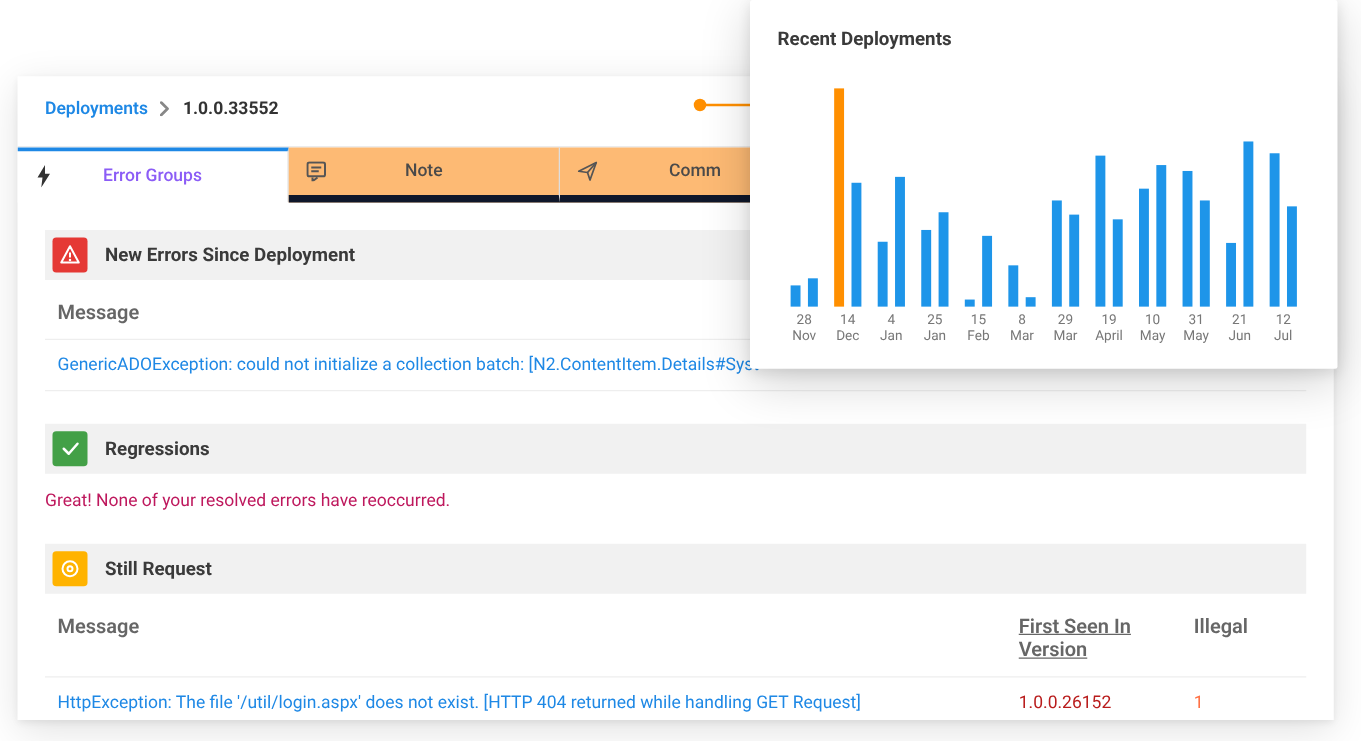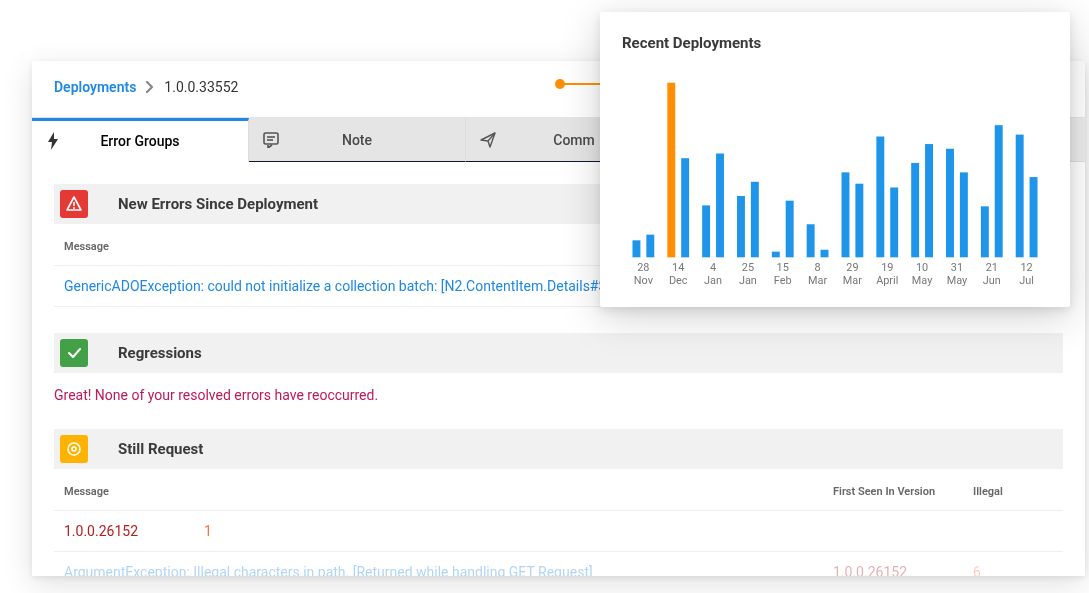--- a/index.html
+++ b/index.html
@@ -11,21 +11,21 @@
   }
   .page-wrap {
     position: relative;
     width: 1089px;
     height: 593px;
     overflow: hidden;
   }
   .main-panel {
     position: absolute;
     top: 61px;
-    left: 32px;
+    left: 14px;
     width: 1053px;
     height: 515px;
     background: #fff;
     box-shadow: 0 8px 30px rgba(0,0,0,0.12), 0 2px 6px rgba(0,0,0,0.08);
     overflow: hidden;
   }
   .breadcrumb {
     display: flex;
     align-items: center;
     padding: 18px 22px 22px 22px;
@@ -36,46 +36,46 @@
     font-weight: 600;
     text-decoration: none;
     cursor: pointer;
   }
   .breadcrumb .chevron {
     color: #888;
     font-weight: 700;
   }
   .breadcrumb .current {
     color: #333;
-    font-weight: 400;
+    font-weight: 700;
   }
   .tabs {
     display: flex;
     border-top: 1px solid #e5e5e5;
   }
   .tab {
     width: 217px;
     height: 44px;
     display: flex;
     align-items: center;
     justify-content: center;
     gap: 28px;
-    background: #e5e5e5;
+    background: #fdba74;
     border-right: 1px solid #ddd;
-    border-bottom: 1px solid #0f172a;
+    border-bottom: 6px solid #0f172a;
     color: #4a4a4a;
     font-weight: 500;
     cursor: pointer;
     position: relative;
   }
   .tab.active {
     background: #fff;
     border-top: 3px solid #1E88E5;
     border-bottom: 1px solid #fff;
-    color: #000000;
+    color: #8b5cf6;
   }
   .tab .ticon {
     position: absolute;
     left: 14px;
     top: 50%;
     transform: translateY(-50%);
     color: #555;
   }
   .tab.active .ticon { color: #333; }
   .tab .tlabel { }
@@ -86,21 +86,21 @@
   }
 
   .content { padding: 22px 22px 0 22px; }
 
   .section-head {
     display: flex;
     align-items: center;
     background: #f1f1f1;
     height: 40px;
     padding: 0 0 0 0;
-    gap: 30px;
+    gap: 14px;
   }
   .badge {
     width: 28px;
     height: 28px;
     display: flex;
     align-items: center;
     justify-content: center;
     border-radius: 3px;
     margin-left: 6px;
   }
@@ -114,24 +114,24 @@
   }
 
   .col-head-row {
     display: flex;
     padding: 16px 10px 12px 10px;
     border-bottom: 1px solid #eee;
   }
   .col-head {
     color: #666;
     font-weight: 600;
-    font-size: 11px;
+    font-size: 16px;
   }
   .col-msg { flex: 1; }
-  .col-ver { width: 140px; }
+  .col-ver { width: 140px; text-decoration: underline; }
   .col-err { width: 80px; }
 
   .data-row {
     display: flex;
     padding: 12px 10px 12px 10px;
     border-bottom: 1px solid #eee;
     align-items: center;
   }
   .data-row .msg {
     color: #1E88E5;
@@ -148,21 +148,21 @@
   .data-row.faded .err { opacity: 0.35; }
 
   .regress-text {
     padding: 14px 0 20px 0;
     color: #be185d;
   }
 
   
   .deploy-panel {
     position: absolute;
-    top: 12px;
+    top: 0;
     left: 600px;
     width: 470px;
     height: 295px;
     background: #fff;
     box-shadow: 0 10px 40px rgba(0,0,0,0.18), 0 3px 10px rgba(0,0,0,0.10);
     border-radius: 2px;
     z-index: 10;
     padding: 22px 22px 8px 22px;
   }
   .deploy-title {
@@ -290,20 +290,21 @@
             </svg>
         </div>
         <div class="section-title">Still Request</div>
       </div>
       <div class="col-head-row">
         <div class="col-head col-msg">Message</div>
         <div class="col-head col-ver">First Seen In Version</div>
         <div class="col-head col-err">Illegal</div>
       </div>
       <div class="data-row">
+        <span class="msg">HttpException: The file '/util/login.aspx' does not exist. [HTTP 404 returned while handling GET Request]</span>
         <span class="ver">1.0.0.26152</span>
         <span class="err">1</span>
       </div>
       <div class="data-row faded">
         <span class="msg">ArgumentException: Illegal characters in path. [Returned while handling GET Request]</span>
         <span class="ver">1.0.0.26152</span>
         <span class="err">6</span>
       </div>
 
     </div>

